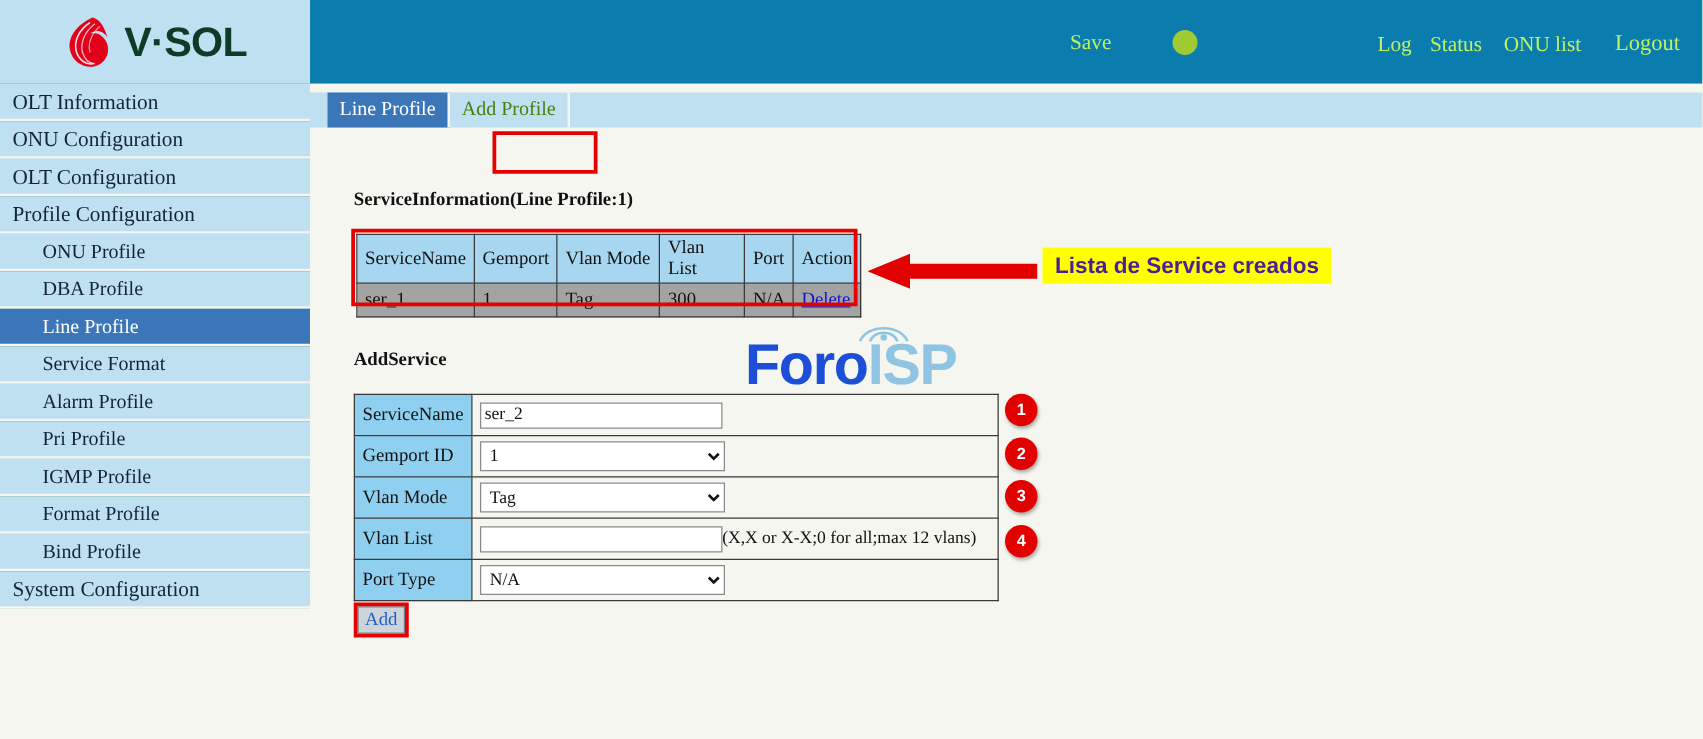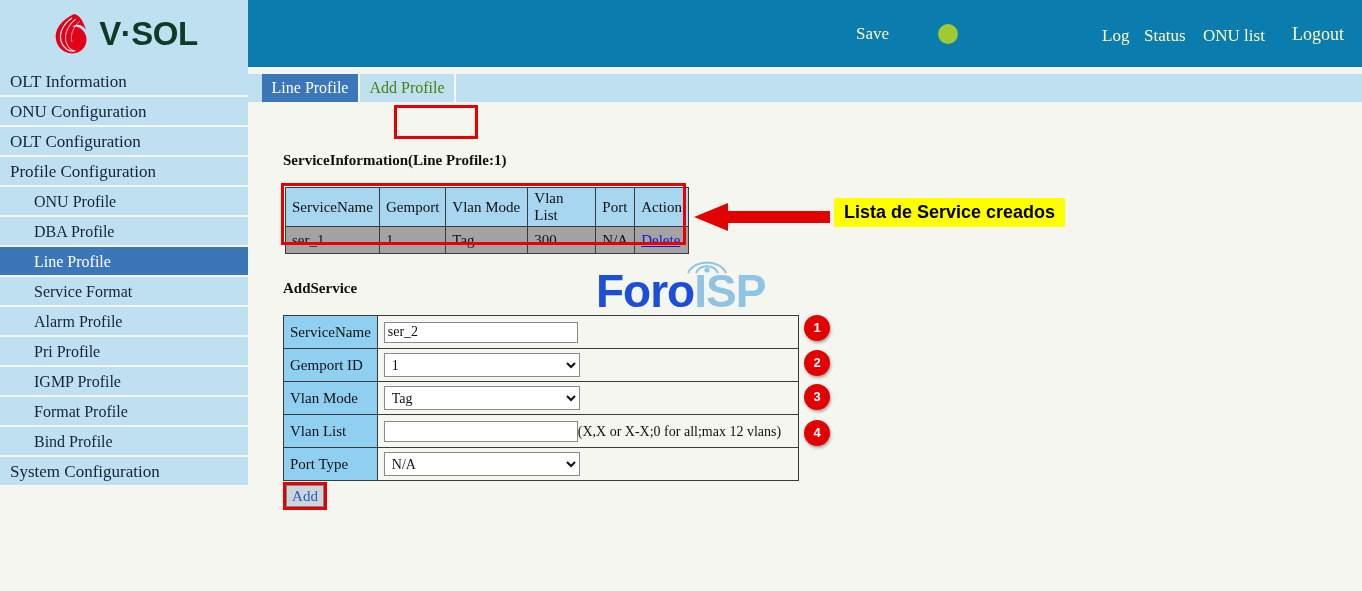--- a/index.html
+++ b/index.html
@@ -51,21 +51,21 @@
   .nav-item.active { background: #3a76b8; color: #ffffff; }
 
   
   #header {
     position: absolute; left: 248px; top: 0;
     width: 1114px; height: 67px;
     background: #0b7cae;
   }
   .hdr-link {
     position: absolute;
-    color: #fef9c3;
+    color: #bef264;
     font-size: 17px;
     white-space: nowrap;
     cursor: pointer;
   }
   #hdr-save   { left: 608px; top: 24px; }
   #hdr-status-dot {
     position: absolute; left: 690px; top: 24px;
     width: 20px; height: 20px; border-radius: 50%;
     background: #9fca32;
   }
@@ -175,21 +175,21 @@
     z-index: 30;
   }
 
   
   #ann-arrow { position: absolute; left: 694px; top: 200px; z-index: 31; }
 
   
   #ann-callout {
     position: absolute; left: 834px; top: 198px;
     background: #ffff00;
-    color: #000000;
+    color: #4c1d95;
     font-family: "Liberation Sans", sans-serif;
     font-weight: bold;
     font-size: 18px;
     padding: 4px 10px;
     white-space: nowrap;
     z-index: 31;
   }
 
   
   #watermark {

